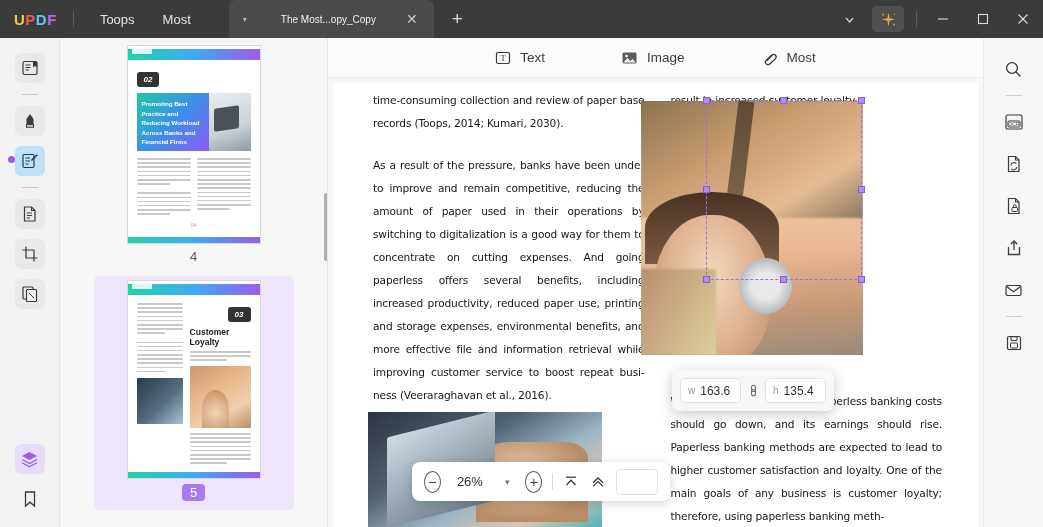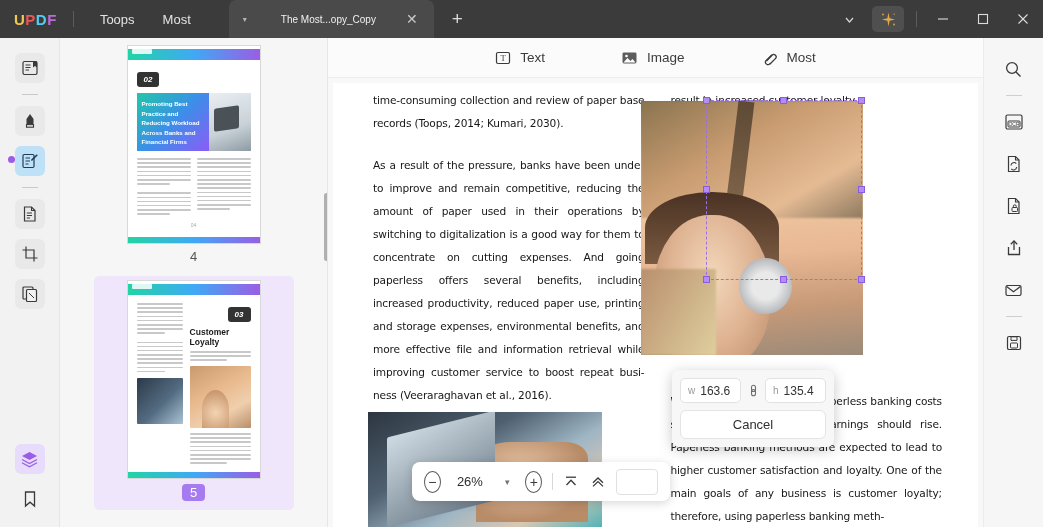--- a/index.html
+++ b/index.html
@@ -538,21 +538,20 @@
         <svg width="11" height="15" viewBox="0 0 11 15">
           <path d="M5.5 2.2 a2 2 0 0 1 2 2 v2.3 a2 2 0 0 1 -4 0 v-2.3 a2 2 0 0 1 2 -2 z" stroke="#6f6f6f" stroke-width="1.1" fill="none"></path>
           <path d="M5.5 12.8 a2 2 0 0 1 -2 -2 v-2.3 a2 2 0 0 1 4 0 v2.3 a2 2 0 0 1 -2 2 z" stroke="#6f6f6f" stroke-width="1.1" fill="none"></path>
         </svg>
       </div>
       <div class="size-field">
         <span class="lbl">h</span>
         <span class="val">135.4</span>
       </div>
     </div>
-    <button class="btn-cancel">Cancel</button>
   </div>
 
   <div class="zoombar">
     <div class="zb-btn">−</div>
     <div class="zb-pct">26%</div>
     <div class="zb-caret">▾</div>
     <div class="zb-btn">+</div>
     <div class="zb-divider"></div>
     <div class="zb-icon">
       <svg width="16" height="16" viewBox="0 0 16 16">

